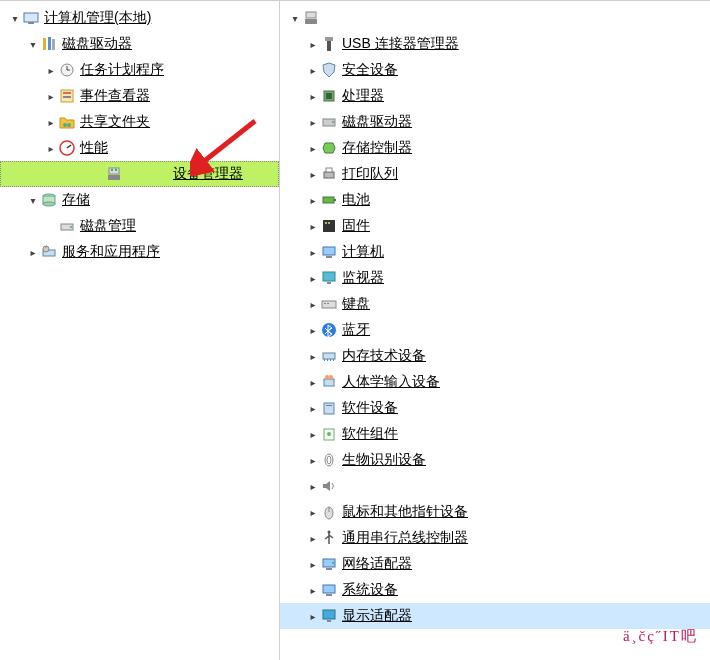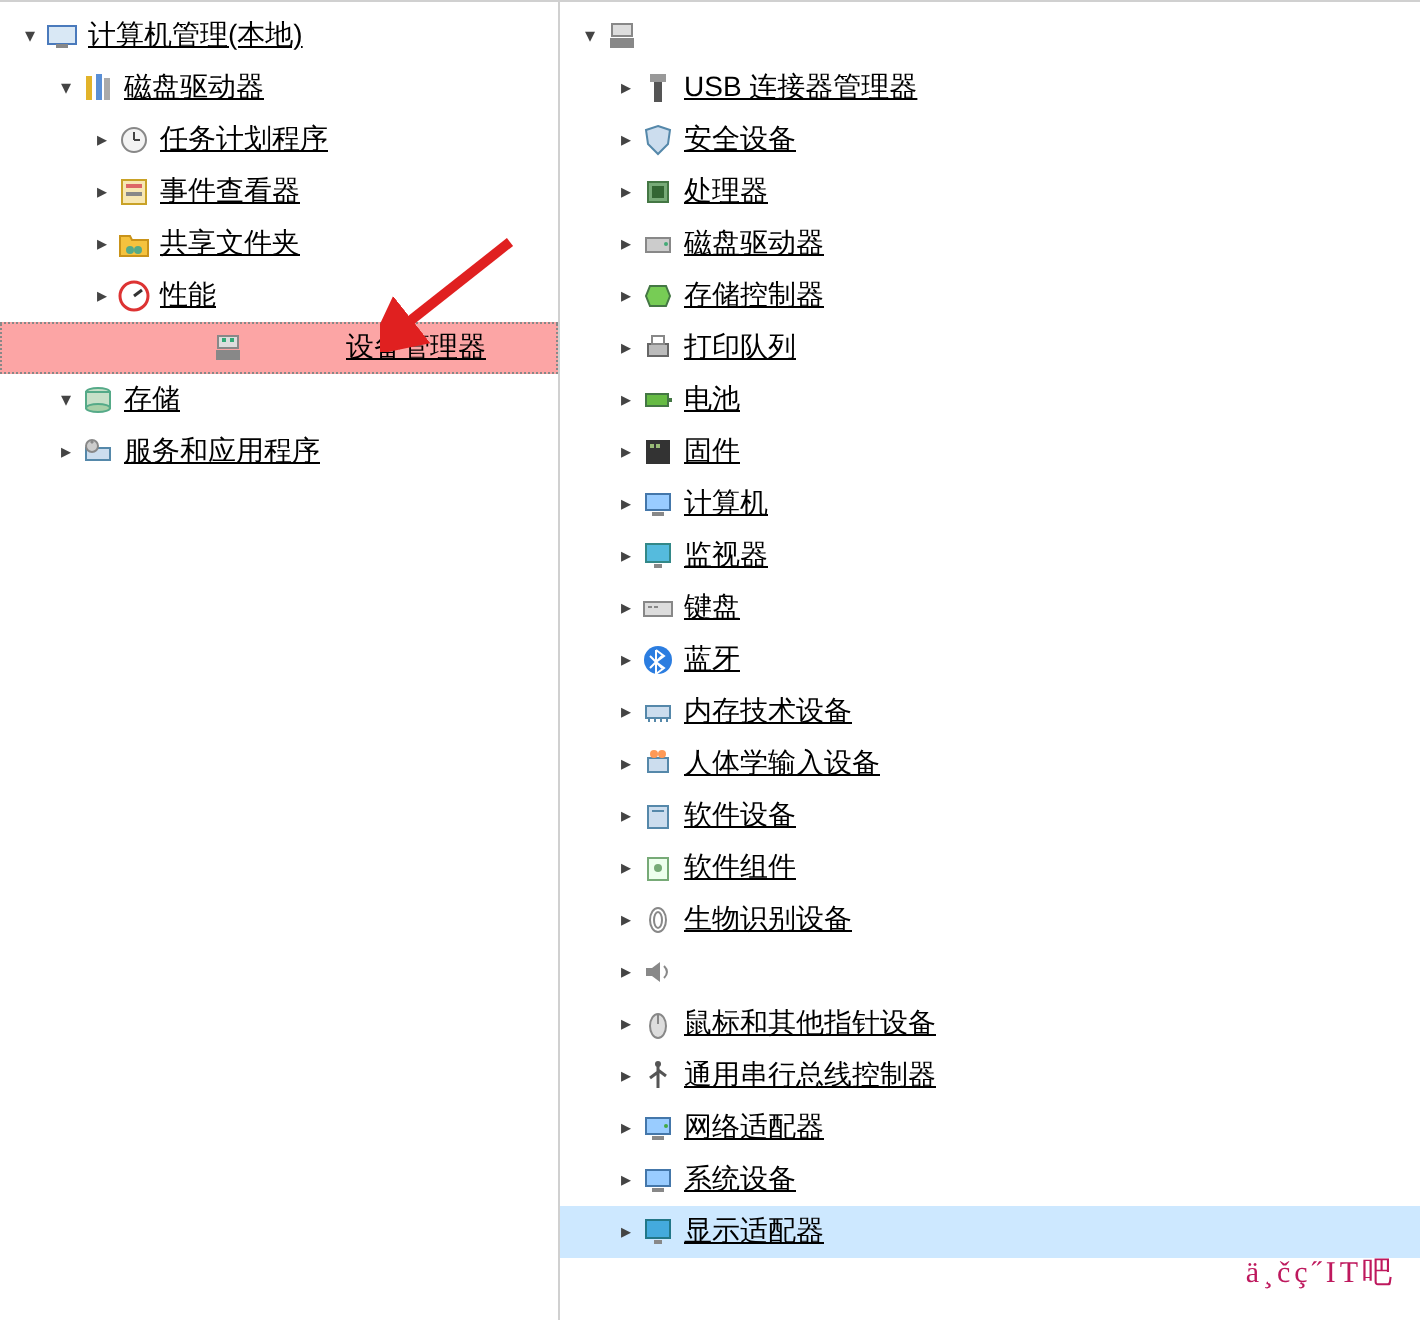--- a/index.html
+++ b/index.html
@@ -31,21 +31,21 @@
   .tree-item {
     display: flex;
     align-items: center;
     height: 26px;
     padding-right: 6px;
     cursor: default;
     white-space: nowrap;
     user-select: none;
   }
   .tree-item.selected {
-    background: #fca5a5;
+    background: #bef264;
     border: 1px dotted #888;
     gap: 46px;
   }
   .tree-item.highlight {
     background: #cde8ff;
   }
   .expand {
     width: 14px;
     text-align: center;
     font-size: 10px;
@@ -187,20 +187,30 @@
       <span class="icon">
         <svg width="16" height="16">
             <ellipse cx="8" cy="4" rx="6" ry="2" fill="#c8e0c8" stroke="#5a8"></ellipse>
             <rect x="2" y="4" width="12" height="8" fill="#c8e0c8" stroke="#5a8"></rect>
             <ellipse cx="8" cy="12" rx="6" ry="2" fill="#a8d0a8" stroke="#5a8"></ellipse>
           </svg>
       </span>
       <span class="label">存储</span>
     </div>
 
+    <div class="tree-item indent-2">
+      <span class="expand"></span>
+      <span class="icon">
+        <svg width="16" height="16">
+            <rect x="2" y="6" width="12" height="6" fill="#ddd" stroke="#888"></rect>
+            <circle cx="12" cy="9" r="1" fill="#4a7"></circle>
+          </svg>
+      </span>
+      <span class="label">磁盘管理</span>
+    </div>
 
     <div class="tree-item indent-1">
       <span class="expand">▸</span>
       <span class="icon">
         <svg width="16" height="16">
             <rect x="2" y="6" width="12" height="6" fill="#cde" stroke="#58a"></rect>
             <circle cx="5" cy="5" r="3" fill="#ccc" stroke="#888"></circle>
             <path d="M5 2 L6 3 L5 4 L4 3 Z" fill="#888"></path>
           </svg>
       </span>

